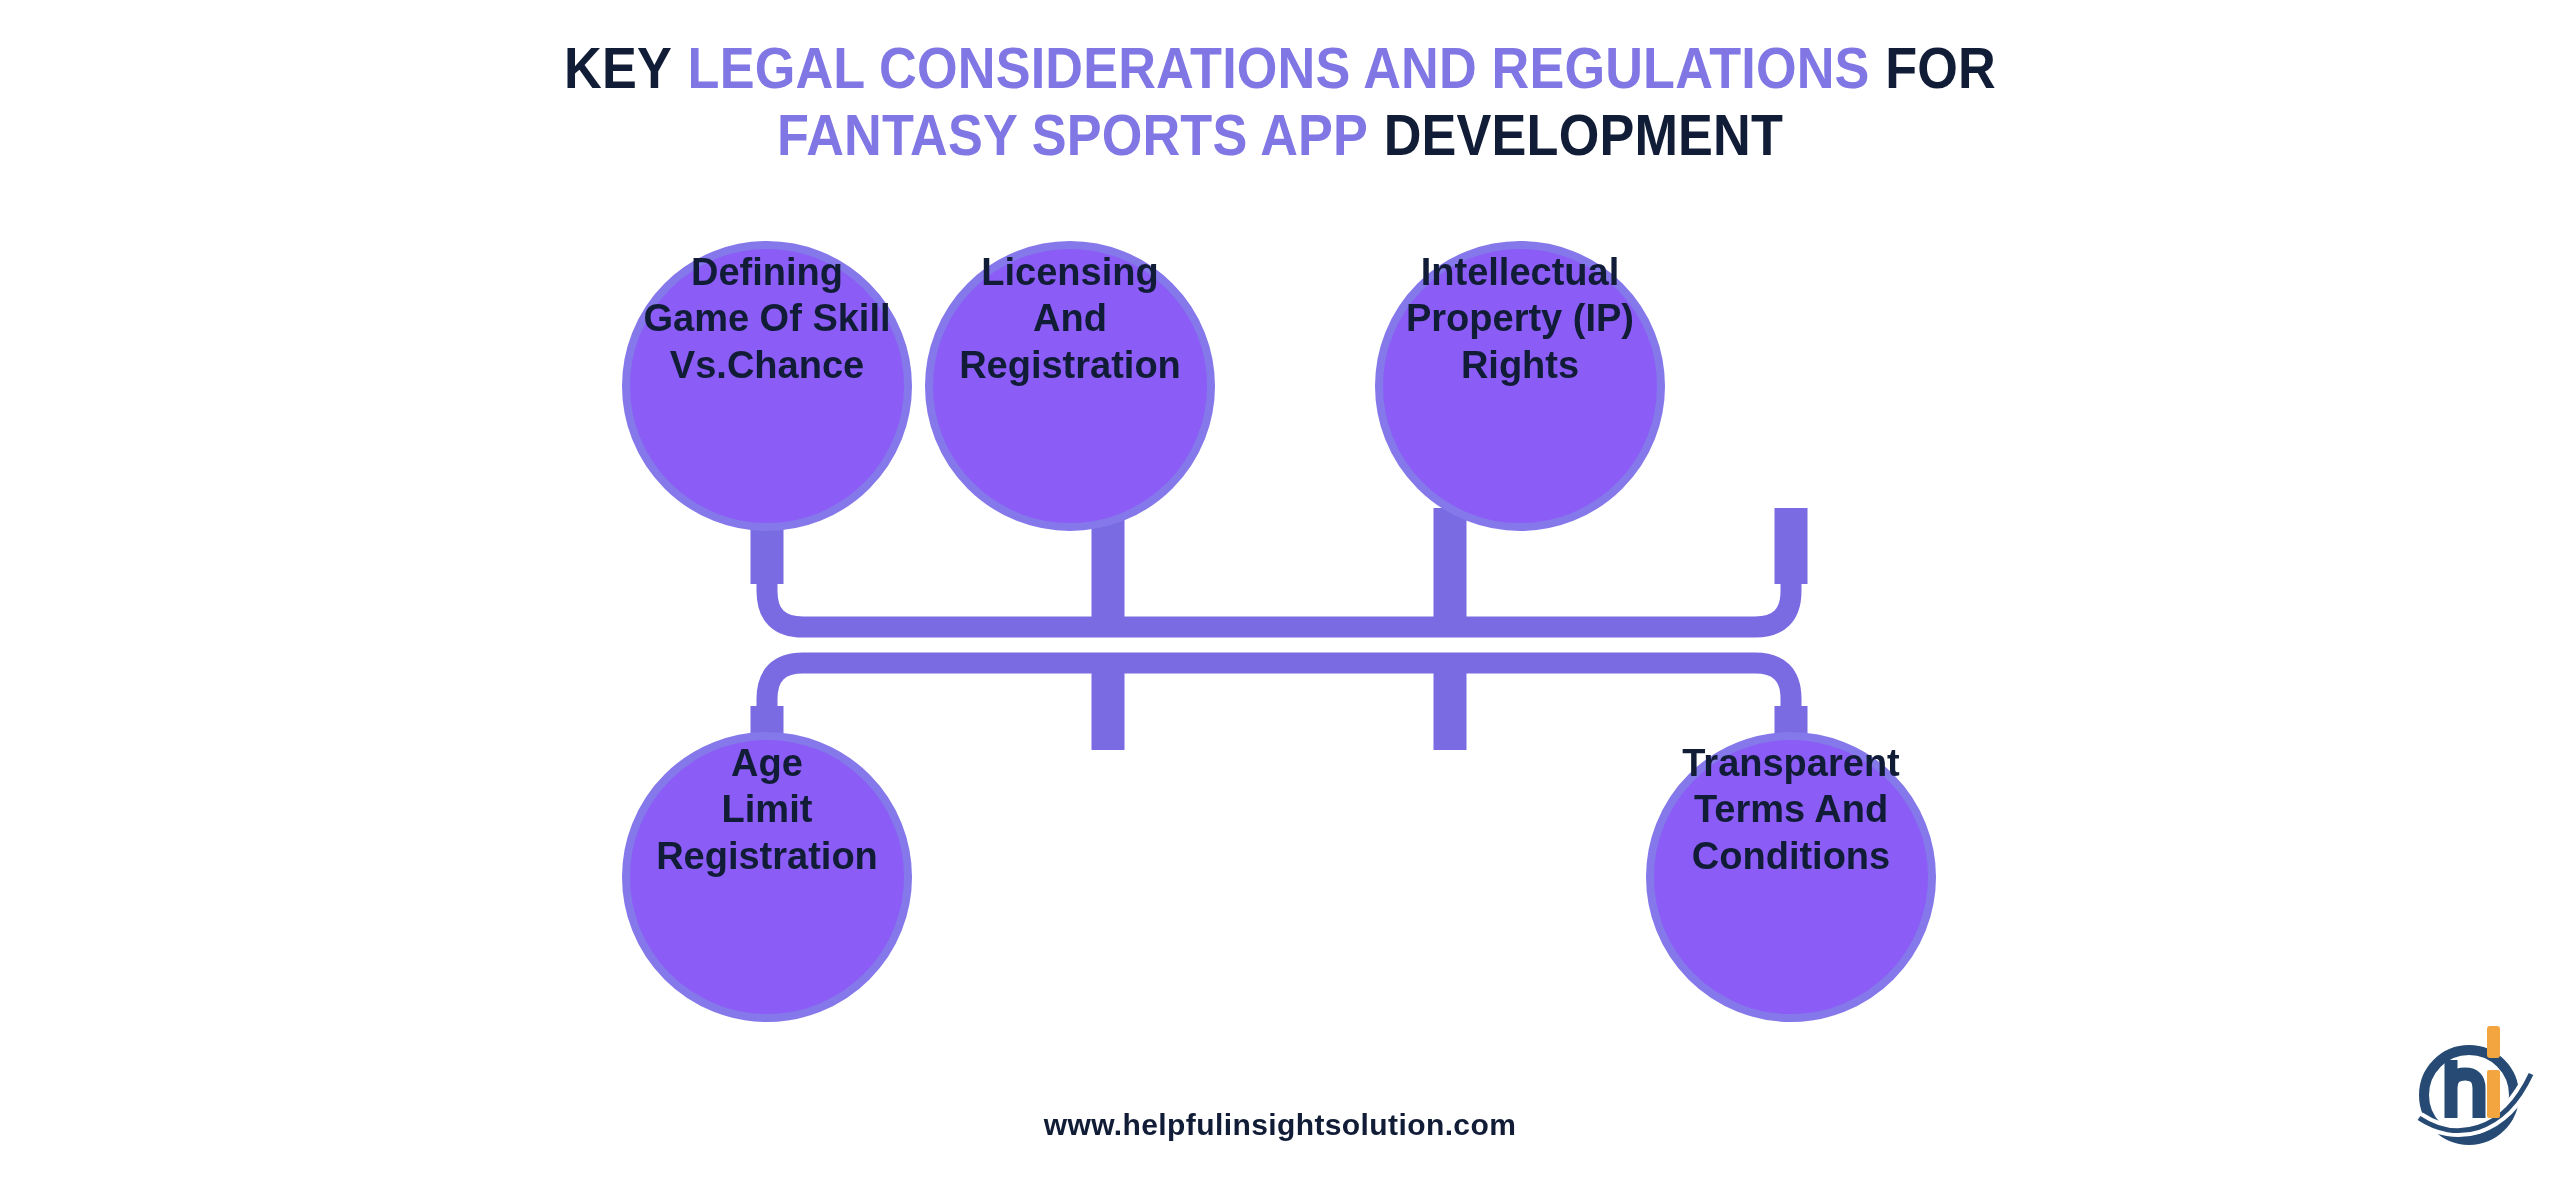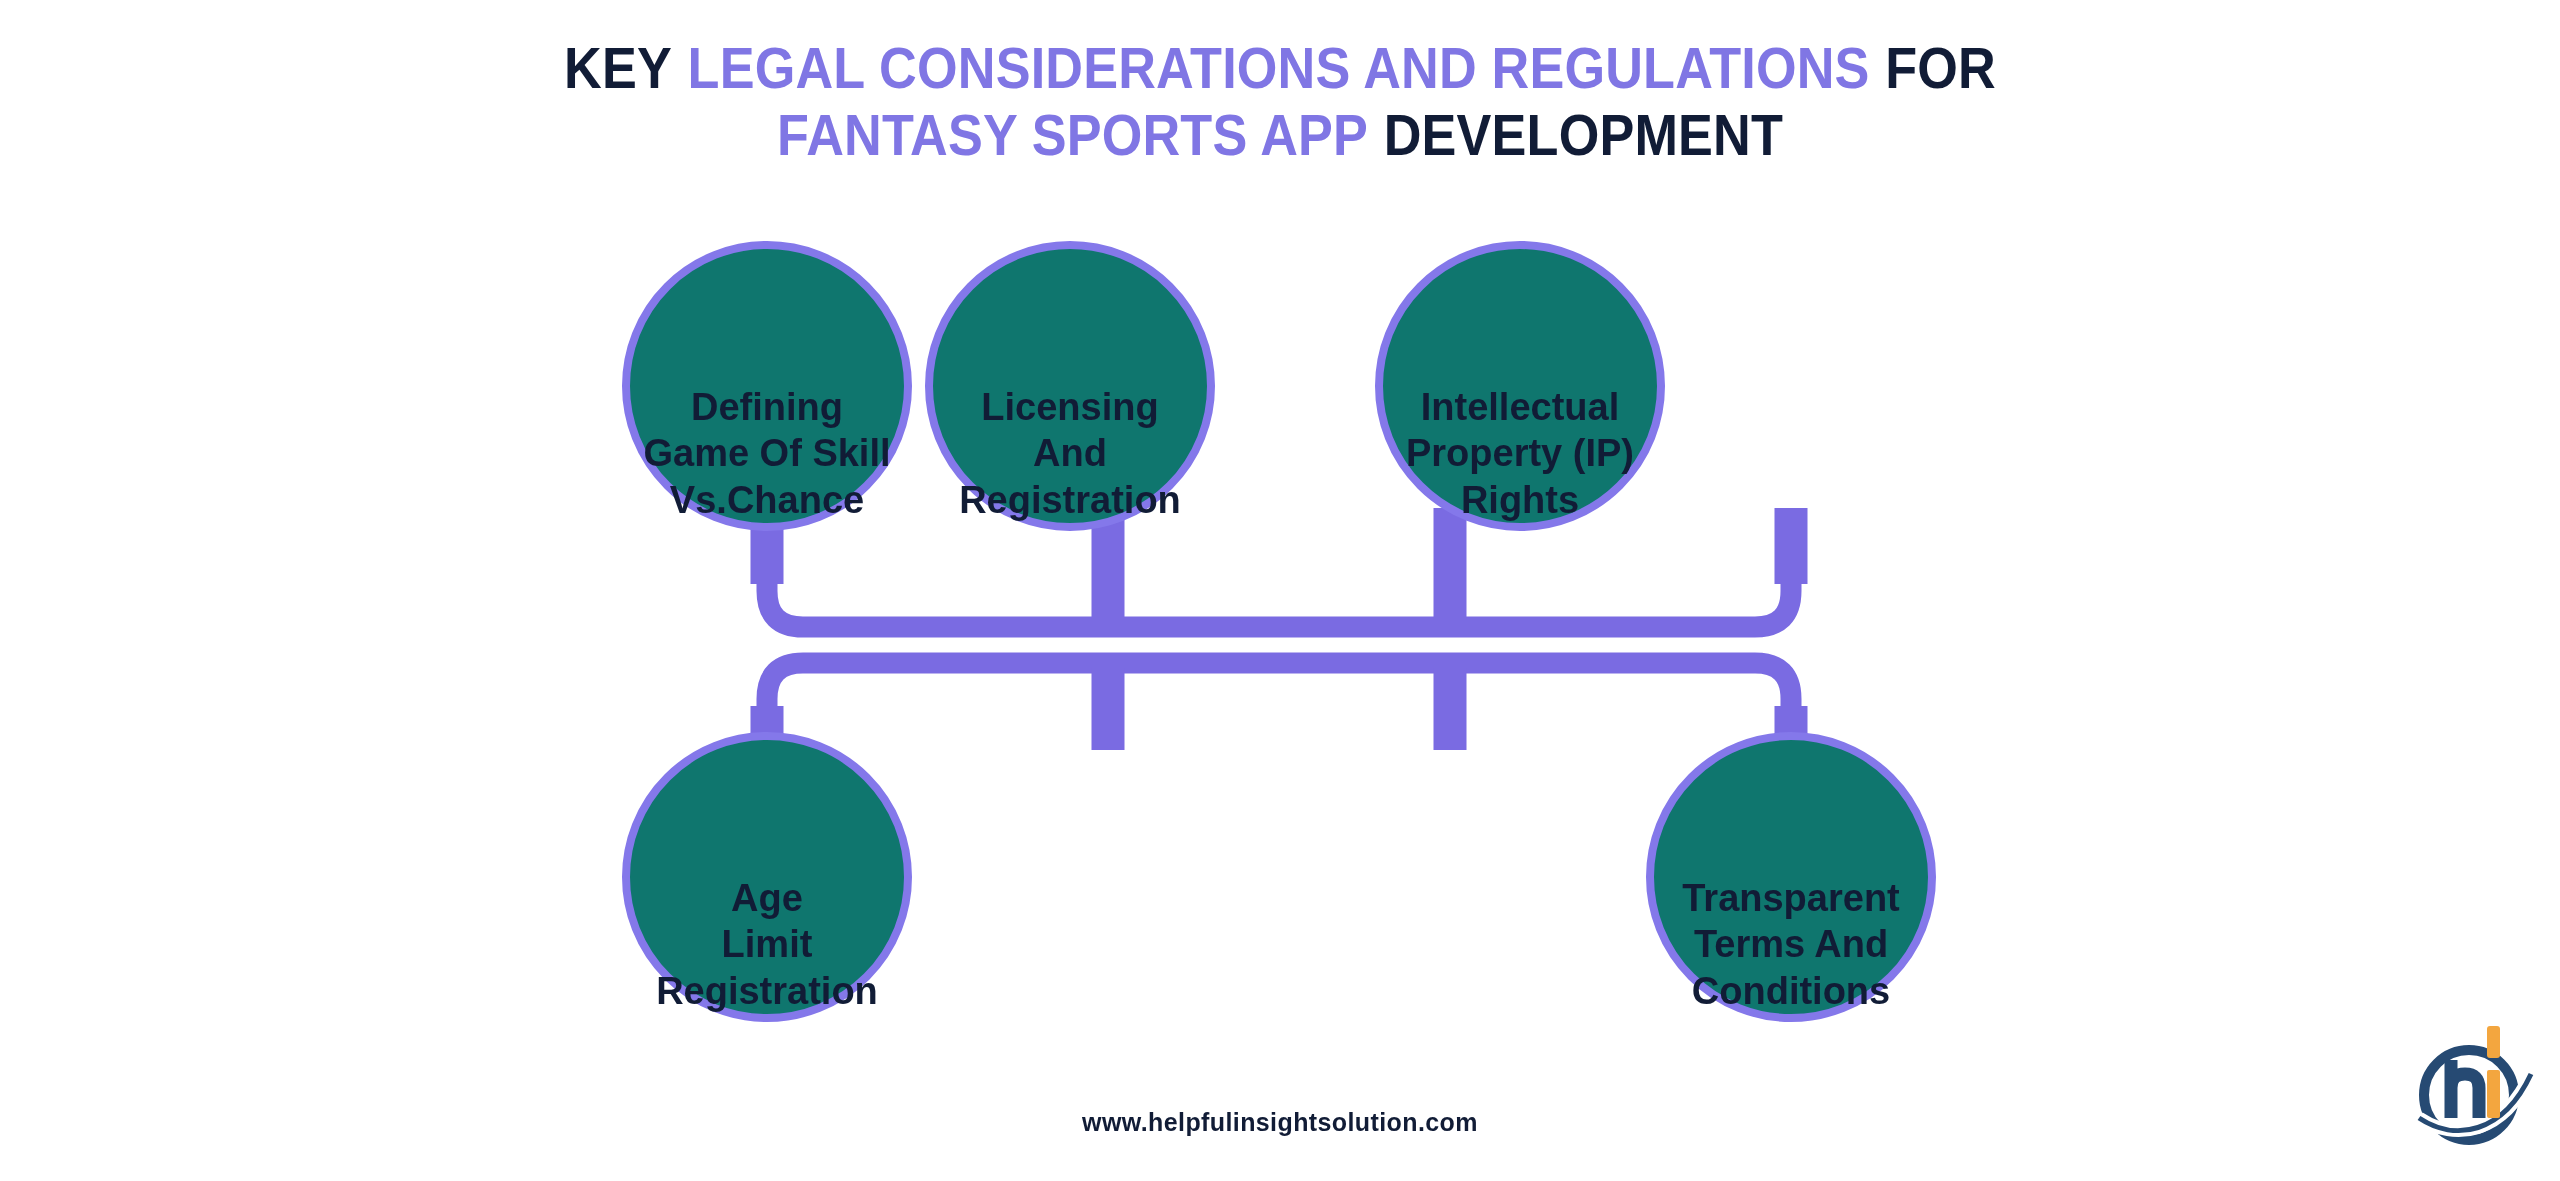--- a/index.html
+++ b/index.html
@@ -51,24 +51,24 @@
   .conn-main { stroke: var(--line-purple, #7A6BE2); stroke-width: 21; fill: none; }
   .conn-stub { stroke: var(--line-purple, #7A6BE2); stroke-width: 33; fill: none; }
 
   
   .node {
     position: absolute;
     width: 274px;
     height: 274px;
     border: 8px solid var(--circle-purple, #8478EA);
     border-radius: 50%;
-    background: #0f766e;
+    background: #8b5cf6;
     z-index: 2;
     display: flex;
-    align-items: flex-end;
+    align-items: flex-start;
     justify-content: center;
     text-align: center;
   }
   .node-label {
     font-weight: 700;
     font-size: 38px;
     line-height: 1.22;
     color: var(--text-navy, #111C36);
     white-space: pre-line;
   }
@@ -81,21 +81,21 @@
   .row-bottom { top: 732px; }
 
   
   .website {
     position: absolute;
     left: 0;
     top: 1108px;
     width: 2560px;
     text-align: center;
     font-weight: 700;
-    font-size: 25px;
+    font-size: 30px;
     letter-spacing: 0.4px;
     color: var(--text-navy, #111C36);
     z-index: 2;
   }
   .brand-logo {
     position: absolute;
     left: 2405px;
     top: 1012px;
     width: 140px;
     height: 145px;

